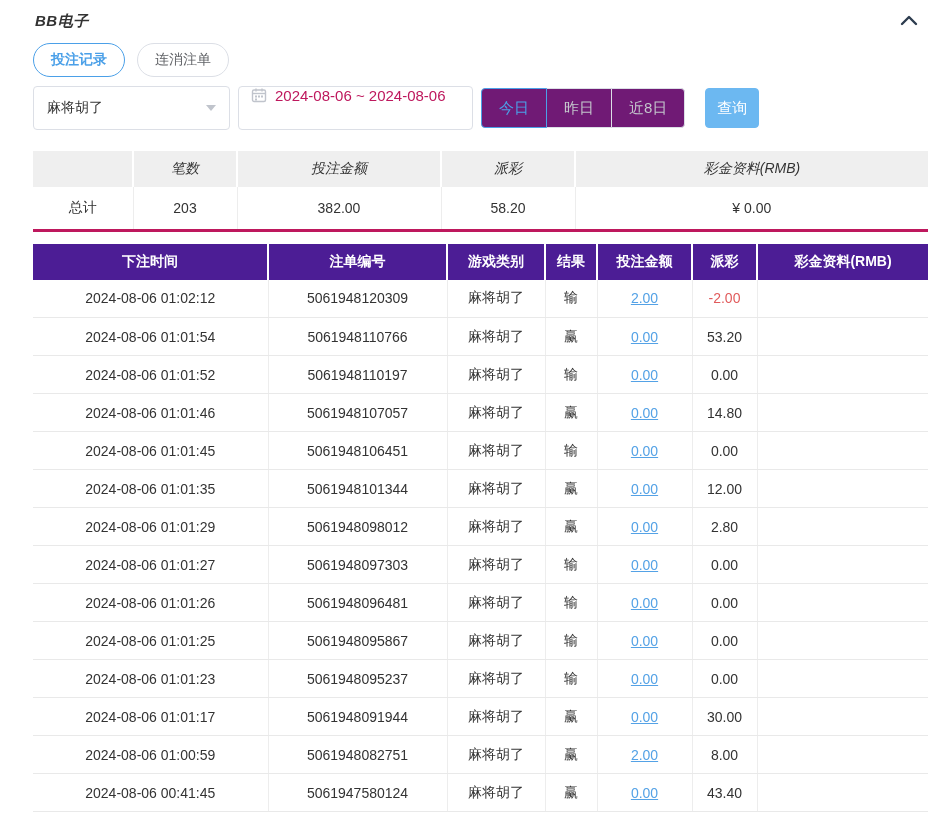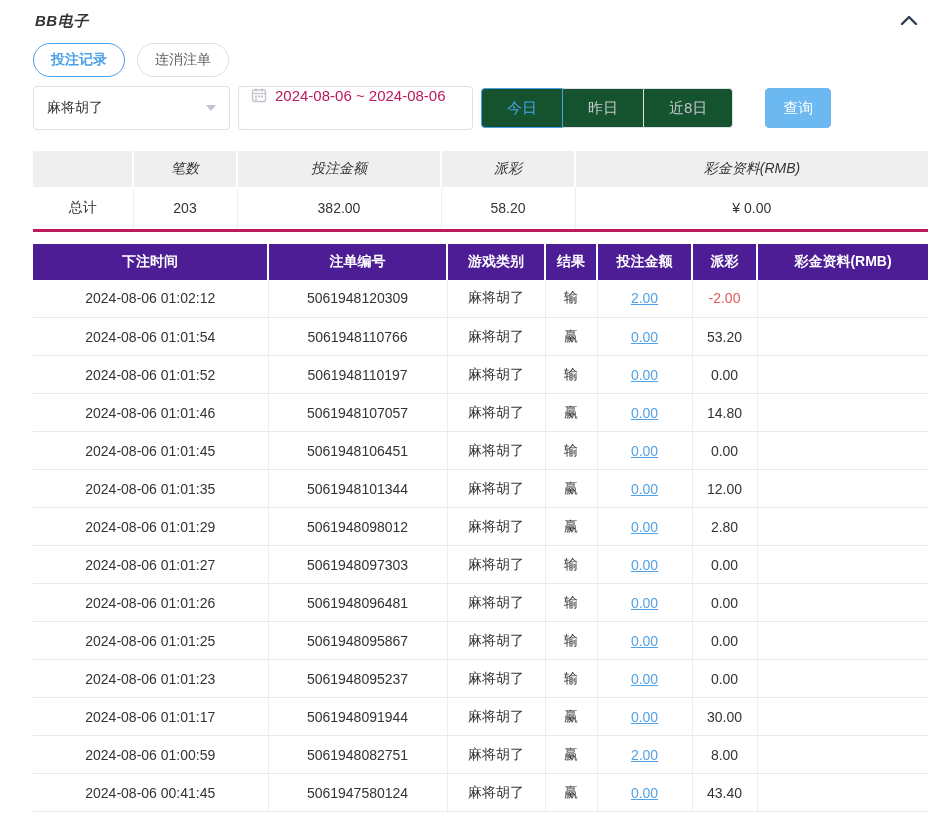--- a/index.html
+++ b/index.html
@@ -43,29 +43,29 @@
     border-top: 6px solid #c0c4cc;
   }
   .date-box {
     width: 235px; height: 44px; border: 1px solid #dcdfe6; border-radius: 4px;
     display: flex; align-items: flex-start; gap: 8px;
     padding: 0 12px; font-size: 15px; color: #be185d; background: #fff;
     margin-left: 8px; cursor: pointer; white-space: nowrap;
   }
   .seg-group { display: flex; margin-left: 8px; height: 40px; }
   .seg-btn {
-    height: 40px; padding: 0 25px; background: #14532d; border: 1px solid #dcdfe6;
+    height: 40px; padding: 0 17px; background: #701a75; border: 1px solid #dcdfe6;
     font-size: 15px; color: #c3c6cc; cursor: pointer; margin-left: -1px;
     position: relative; font-family: inherit;
   }
   .seg-btn:first-child { border-radius: 4px 0 0 4px; margin-left: 0; }
   .seg-btn:last-child { border-radius: 0 4px 4px 0; }
   .seg-btn.active { color: #4ba0e8; border-color: #4ba0e8; z-index: 2; }
   .search-btn {
-    height: 40px; width: 66px; margin-left: 32px;
+    height: 40px; width: 54px; margin-left: 20px;
     background: #6cb8f1; border: 1px solid #6cb8f1; border-radius: 4px;
     color: #fff; font-size: 15px; cursor: pointer; font-family: inherit;
   }
 
   
   table { border-collapse: collapse; table-layout: fixed; width: 895px; }
   td, th { text-align: center; font-weight: 400; overflow: hidden; white-space: nowrap; }
 
   
   .summary-table { margin: 21px 0 0 33px; }

